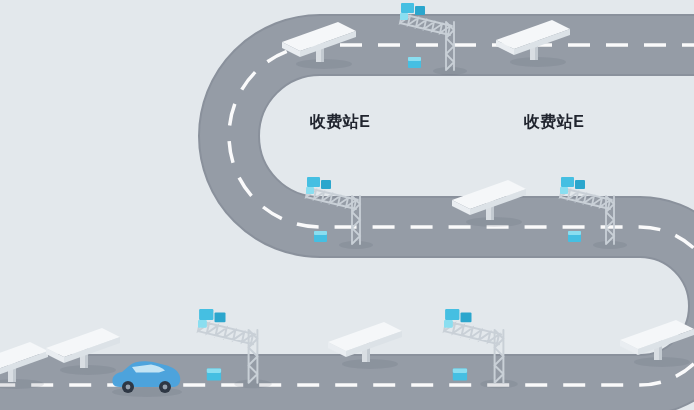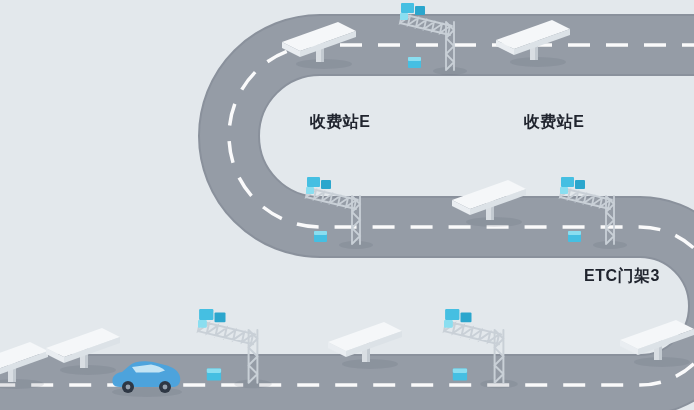--- a/index.html
+++ b/index.html
@@ -116,17 +116,14 @@
       <circle class="hub" cx="55" cy="29" r="2.4"></circle>
     </g>
   </svg>
 
   <div class="label" style="left:310px; top:112px">
     <span>收费站E</span>
   </div>
   <div class="label" style="left:524px; top:112px">
     <span>收费站E</span>
   </div>
-  <div class="label" style="left:592px; top:266px">
-    <span>ETC门架3</span>
-  </div>
 
 </div>
 
 </body></html>

